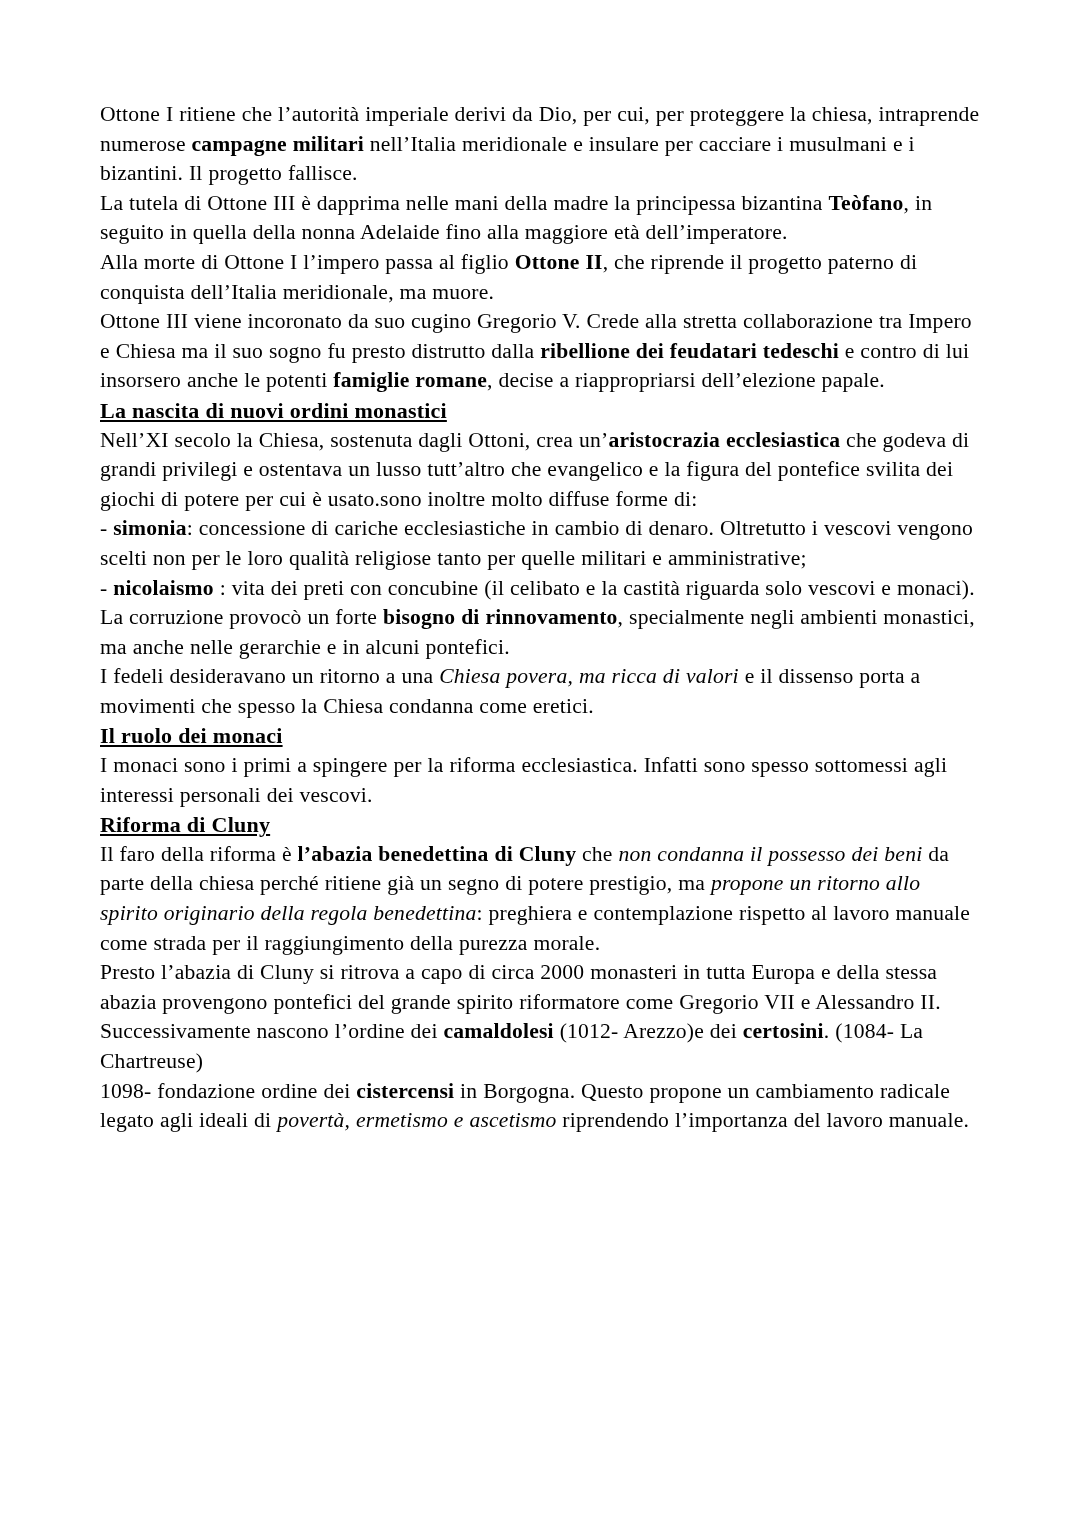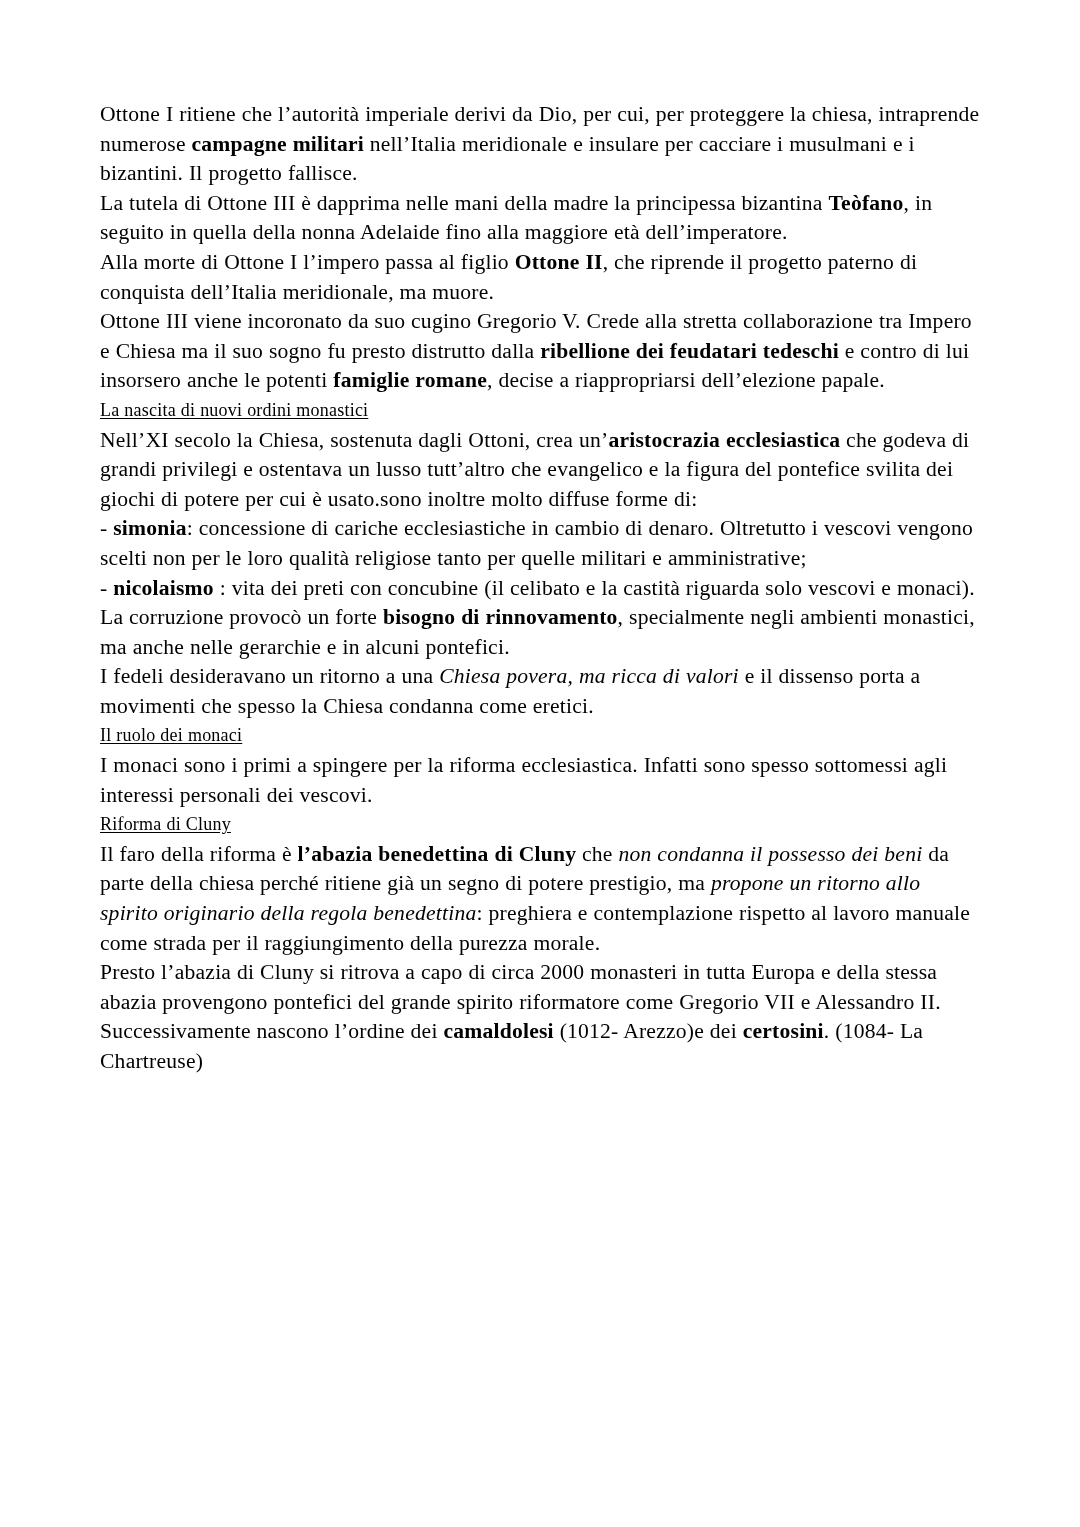--- a/index.html
+++ b/index.html
@@ -33,22 +33,22 @@
     letter-spacing: 0.01em;
     word-spacing: 0.01em;
   }
   .para {
     margin: 0;
     padding: 0;
   }
   .heading-underlined {
     margin: 0;
     padding: 0;
-    font-weight: normal;
-    font-size: 18px;
+    font-weight: bold;
+    font-size: 22px;
     line-height: 29.6px;
     display: block;
   }
   .heading-underlined .ul {
     text-decoration: underline;
     text-underline-offset: 2px;
   }
   b, .b {
     font-weight: bold;
   }
@@ -70,14 +70,15 @@
       <div class="para"><span>- </span><b>simonia</b><span>: concessione di cariche ecclesiastiche in cambio di denaro. Oltretutto i vescovi vengono scelti non per le loro qualità religiose tanto per quelle militari e amministrative;</span></div>
       <div class="para"><span>- </span><b>nicolaismo</b><span> : vita dei preti con concubine (il celibato e la castità riguarda solo vescovi e monaci).</span></div>
       <div class="para"><span>La corruzione provocò un forte </span><b>bisogno di rinnovamento</b><span>, specialmente negli ambienti monastici, ma anche nelle gerarchie e in alcuni pontefici.</span></div>
       <div class="para"><span>I fedeli desideravano un ritorno a una </span><i>Chiesa povera, ma ricca di valori</i><span> e il dissenso porta a movimenti che spesso la Chiesa condanna come eretici.</span></div>
       <div class="heading-underlined"><span class="ul">Il ruolo dei monaci</span></div>
       <div class="para"><span>I monaci sono i primi a spingere per la riforma ecclesiastica. Infatti sono spesso sottomessi agli interessi personali dei vescovi.</span></div>
       <div class="heading-underlined"><span class="ul">Riforma di Cluny</span></div>
       <div class="para"><span>Il faro della riforma è </span><b>l’abazia benedettina di Cluny</b><span> che </span><i>non condanna il possesso dei beni</i><span> da parte della chiesa perché ritiene già un segno di potere prestigio, ma </span><i>propone un ritorno allo spirito originario della regola benedettina</i><span>: preghiera e contemplazione rispetto al lavoro manuale come strada per il raggiungimento della purezza morale.</span></div>
       <div class="para"><span>Presto l’abazia di Cluny si ritrova a capo di circa 2000 monasteri in tutta Europa e della stessa abazia provengono pontefici del grande spirito riformatore come Gregorio VII e Alessandro II.</span></div>
       <div class="para"><span>Successivamente nascono l’ordine dei </span><b>camaldolesi</b><span> (1012- Arezzo)e dei </span><b>certosini</b><span>. (1084- La Chartreuse)</span></div>
+      <div class="para"><span>1098- fondazione ordine dei </span><b>cistercensi</b><span> in Borgogna. Questo propone un cambiamento radicale legato agli ideali di </span><i>povertà, ermetismo e ascetismo</i><span> riprendendo l’importanza del lavoro manuale.</span></div>
     </div>
 </div>
 
 </body></html>

